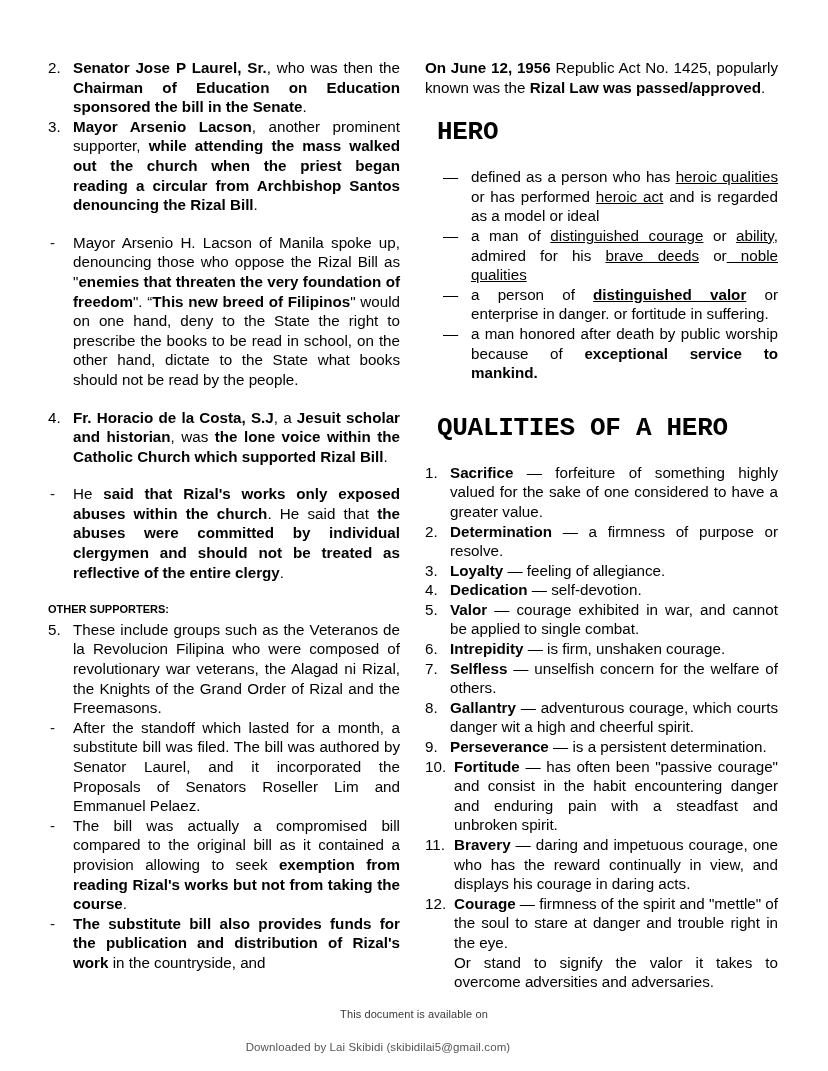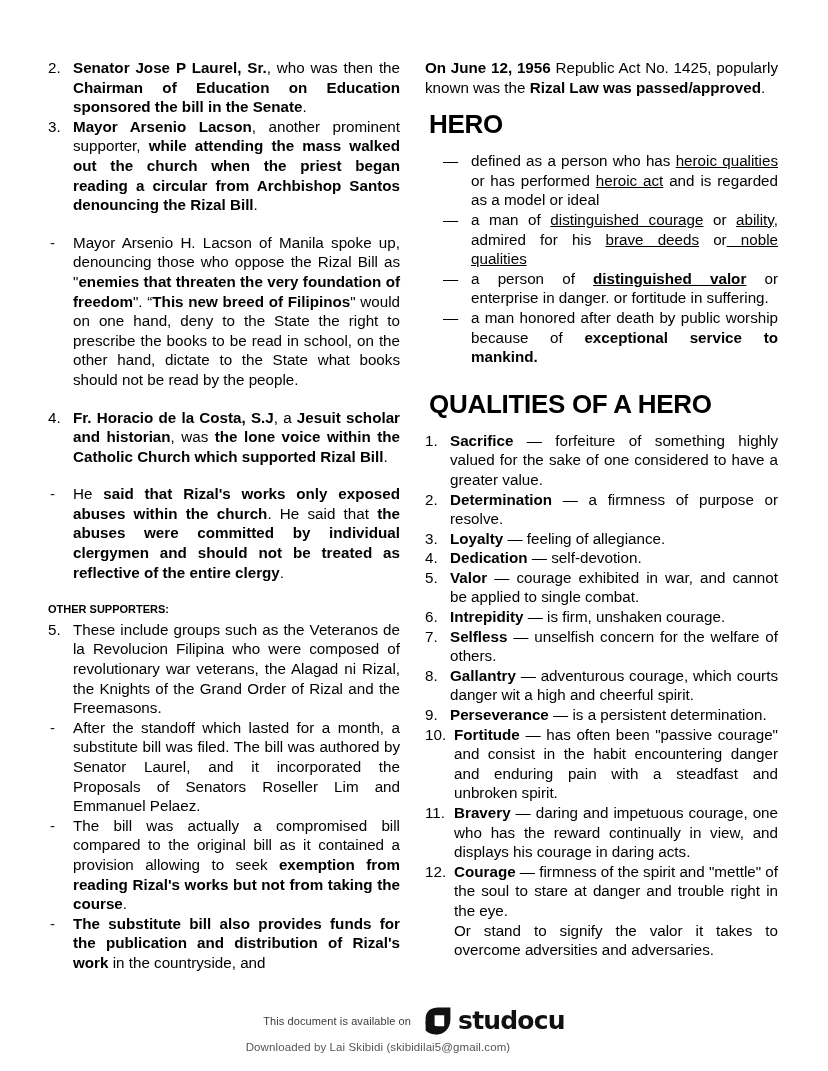--- a/index.html
+++ b/index.html
@@ -95,26 +95,26 @@
 
   .b  { font-weight: bold; }
   .u  { text-decoration: underline; }
   .bu { font-weight: bold; text-decoration: underline; }
 
   .gap-sm { height: 8px; }
   .gap-md { height: 18px; }
 
   
   .heading {
-    font-family: Liberation Sans, sans-serif;
+    font-family: Liberation Mono, monospace;
     font-weight: bold;
     font-size: 26px;
     line-height: 30px;
     letter-spacing: -0.3px;
-    margin: 4px;
+    margin: 12px;
     color: #000;
   }
   .sub-heading {
     font-size: 11px;
     line-height: 19.6px;
     font-weight: bold;
     margin: 0;
   }
 
   
@@ -217,25 +217,17 @@
         <div class="li wide"><span class="marker">10.</span><span class="b">Fortitude</span><span> — has often been "passive courage" and consist in the habit encountering danger and enduring pain with a steadfast and unbroken spirit.</span></div>
         <div class="li wide"><span class="marker">11.</span><span class="b">Bravery</span><span> — daring and impetuous courage, one who has the reward continually in view, and displays his courage in daring acts.</span></div>
         <div class="li wide"><span class="marker">12.</span><span class="b">Courage</span><span> — firmness of the spirit and "mettle" of the soul to stare at danger and trouble right in the eye.</span></div>
         <div class="li wide"><span class="marker"></span><span>Or stand to signify the valor it takes to overcome adversities and adversaries.</span></div>
       </div>
   </div>
 
   <div class="footer">
     <div class="footer-row1">
       <span class="footer-avail">This document is available on</span>
-      <span class="studocu-logo">
-        <svg class="studocu-mark" viewBox="0 0 26 28">
-          <path d="M16.6 0.6 L25.4 0.6 L25.4 12.4 C25.4 21.2 19.6 27.4 11.2 27.4 C7.0 27.4 3.2 25.9 0.6 23.4 L0.6 12.0 C0.6 4.4 6.0 0.6 13.0 0.6 Z
-                   M9.6 8.2 L9.6 19.2 L19.2 19.2 L19.2 8.2 Z" fill="#111111" fill-rule="evenodd"></path>
-          <path d="M0.6 14.6 C0.6 21.6 5.4 27.4 12.6 27.4 L12.6 19.4 C9.6 19.4 7.4 17.4 7.4 14.6 Z" fill="#111111"></path>
-        </svg>
-        <span class="studocu-word">studocu</span>
-      </span>
     </div>
     <div class="footer-row2">Downloaded by Lai Skibidi (skibidilai5@gmail.com)</div>
   </div>
 
 </div>
 
 </body></html>

